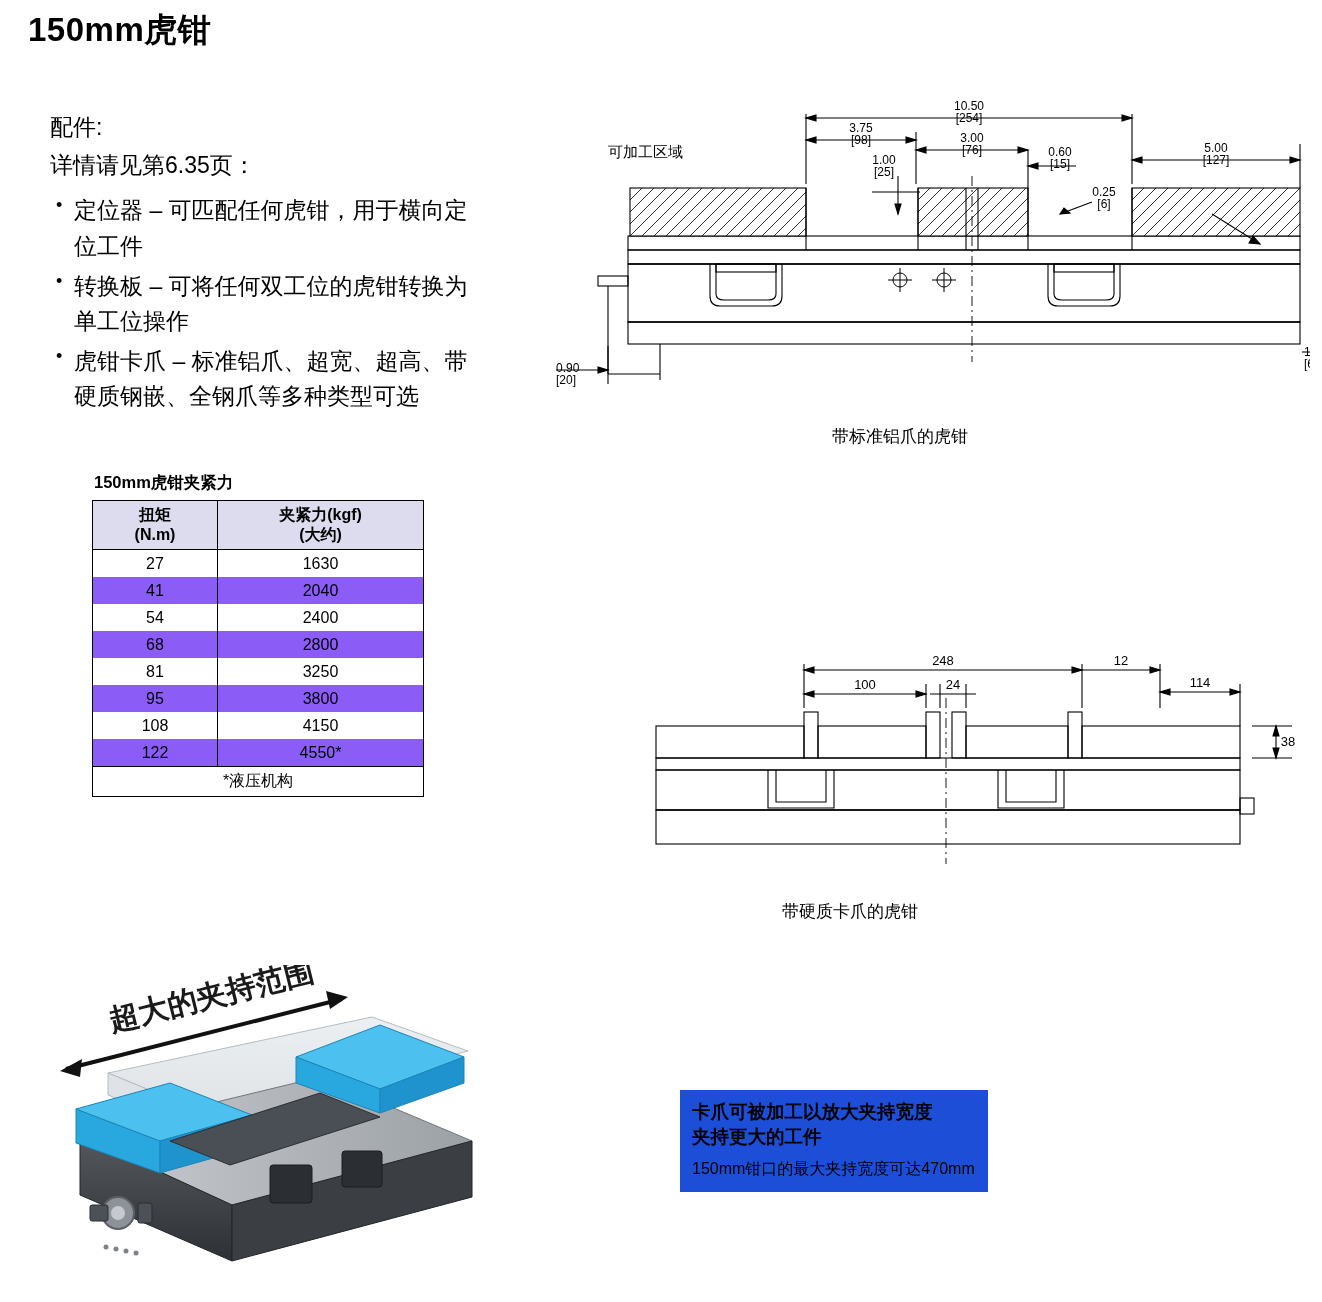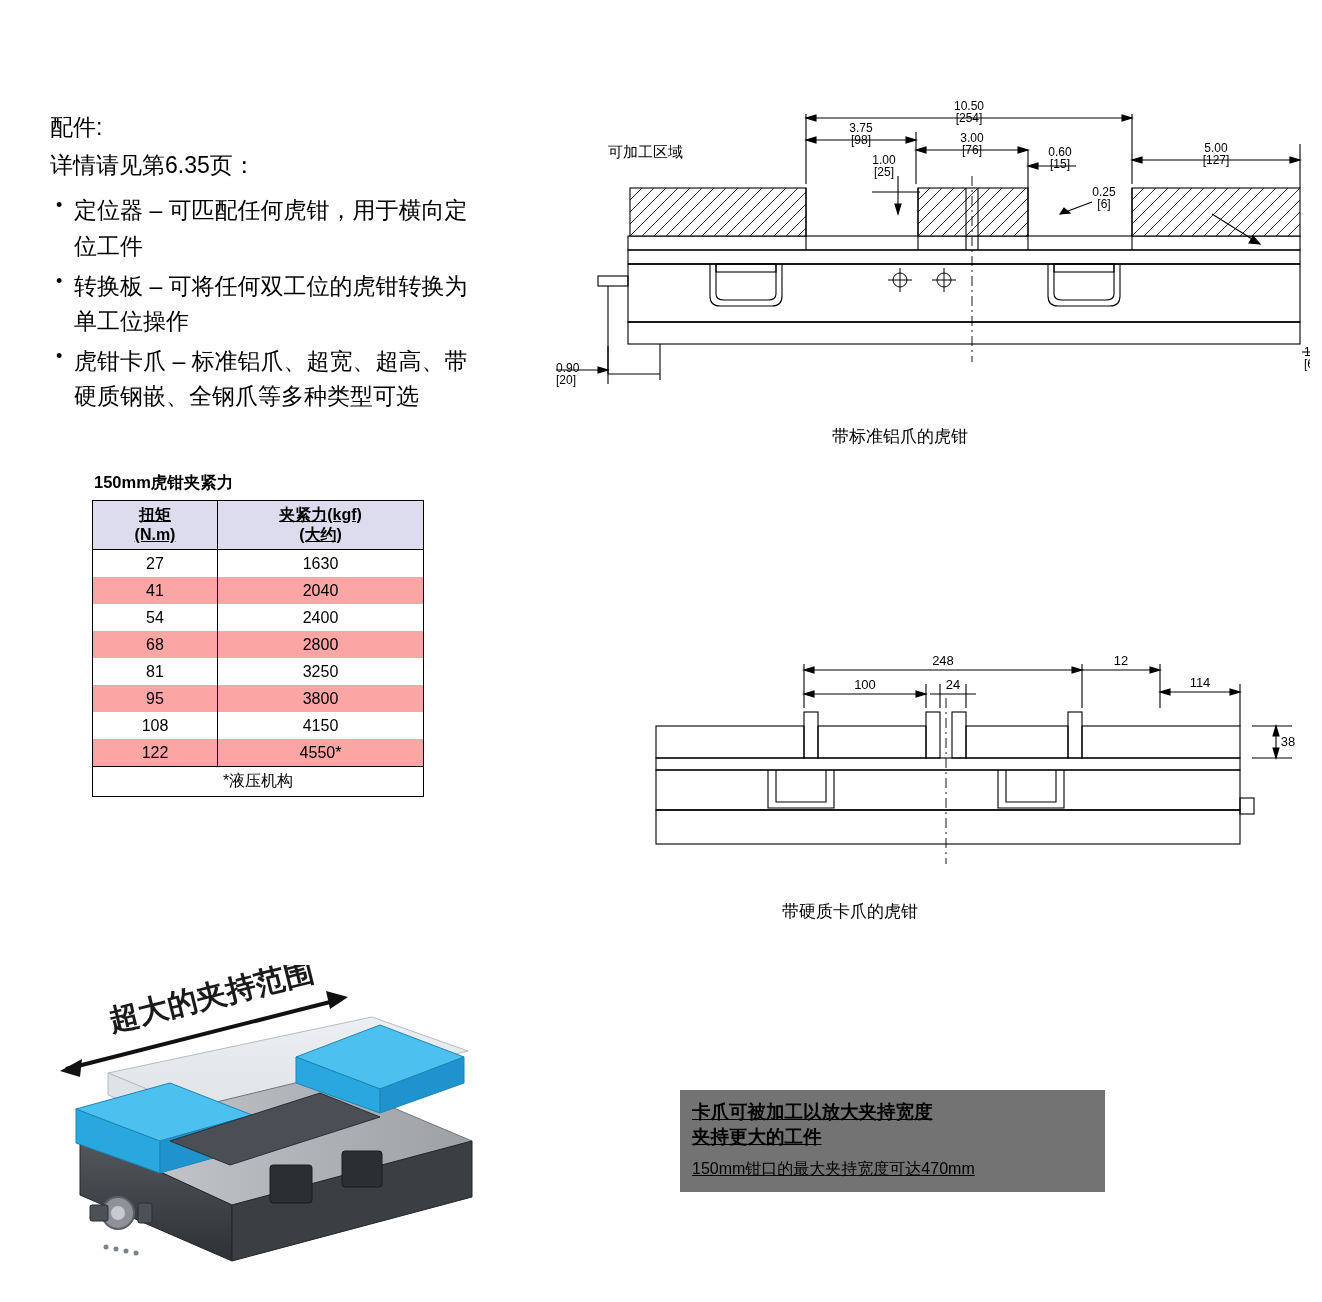--- a/index.html
+++ b/index.html
@@ -79,31 +79,30 @@
     width: 332px;
     font-size: 16px;
   }
   table.force th {
     background: #dcdcee;
     border: 1px solid #000;
     font-weight: bold;
     padding: 4px 2px;
     line-height: 1.25;
     text-align: center;
-    text-decoration: underline;
   }
   table.force th.c1 { width: 120px; }
   table.force td {
     border-left: 1px solid #000;
     border-right: 1px solid #000;
     text-align: center;
     padding: 3px 2px;
     height: 21px;
   }
-  table.force tr.alt td { background: #fca5a5; margin-top: 39px; }
+  table.force tr.alt td { background: #8b5cf6; margin-top: 39px; }
   table.force tr.last td { border-bottom: 1px solid #000; }
   table.force td.note {
     border: 1px solid #000;
     border-top: none;
     text-align: center;
     font-weight: normal;
     padding: 4px 2px;
   }
 
   
@@ -143,42 +142,44 @@
     top: 965px;
     width: 480px;
     height: 310px;
   }
 
   
   .note-box {
     position: absolute;
     left: 680px;
     top: 1090px;
-    width: 425px;
-    background: #737373;
+    width: 308px;
+    background: #1d4ed8;
     padding: 10px 12px 12px 12px;
     box-sizing: border-box;
-    text-decoration: underline;
   }
   .note-box .nb-title {
     font-size: 18.5px;
     font-weight: bold;
     line-height: 1.35;
     margin-bottom: 8px;
   }
   .note-box .nb-body {
     font-size: 16px;
     line-height: 1.4;
   }
 </style>
 </head>
 <body>
 
 <div class="page">
 
+  <div class="page-title">
+    <span class="num">150</span><span>mm</span><span>虎钳</span>
+  </div>
 
   <div class="acc-block">
     <p class="acc-head">配件:</p>
     <p class="acc-sub">详情请见第6.35页：</p>
     <ul class="acc-list">
       <li>定位器 – 可匹配任何虎钳，用于横向定位工件</li>
       <li>转换板 – 可将任何双工位的虎钳转换为单工位操作</li>
       <li>虎钳卡爪 – 标准铝爪、超宽、超高、带硬质钢嵌、全钢爪等多种类型可选</li>
     </ul>
   </div>

